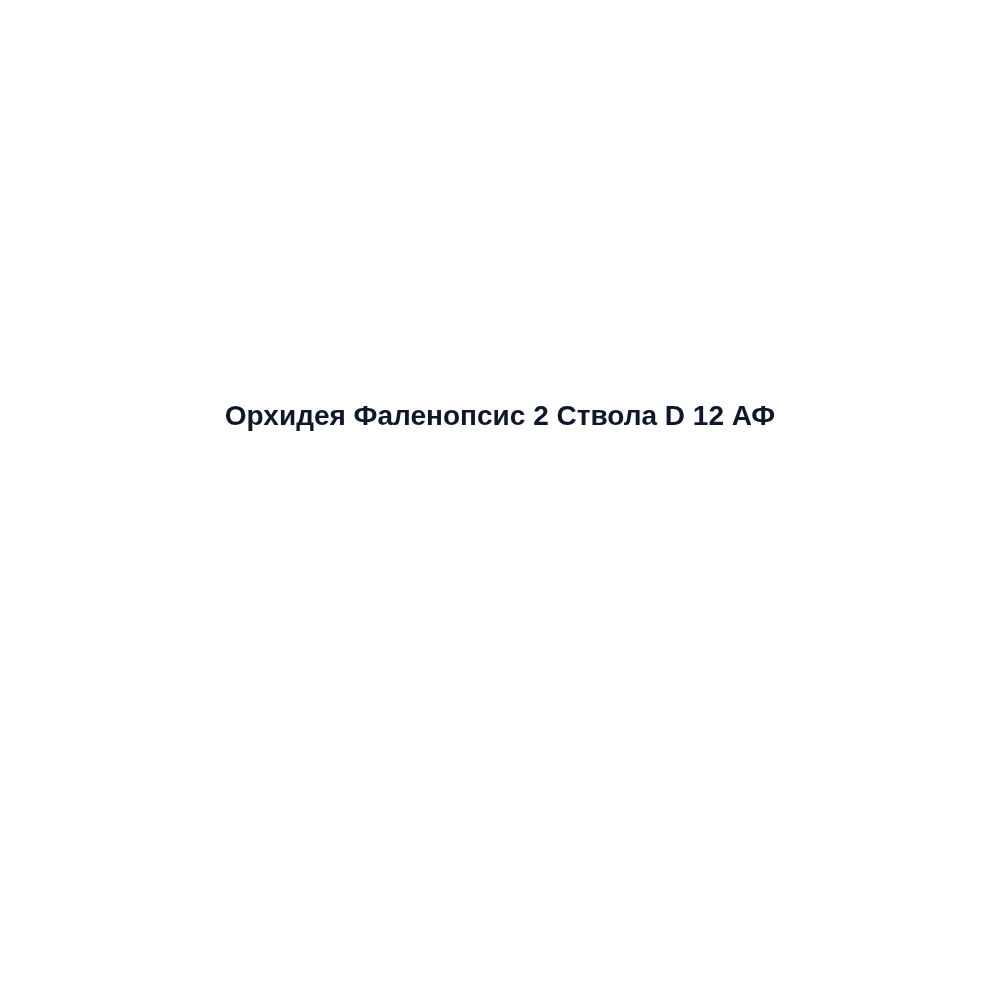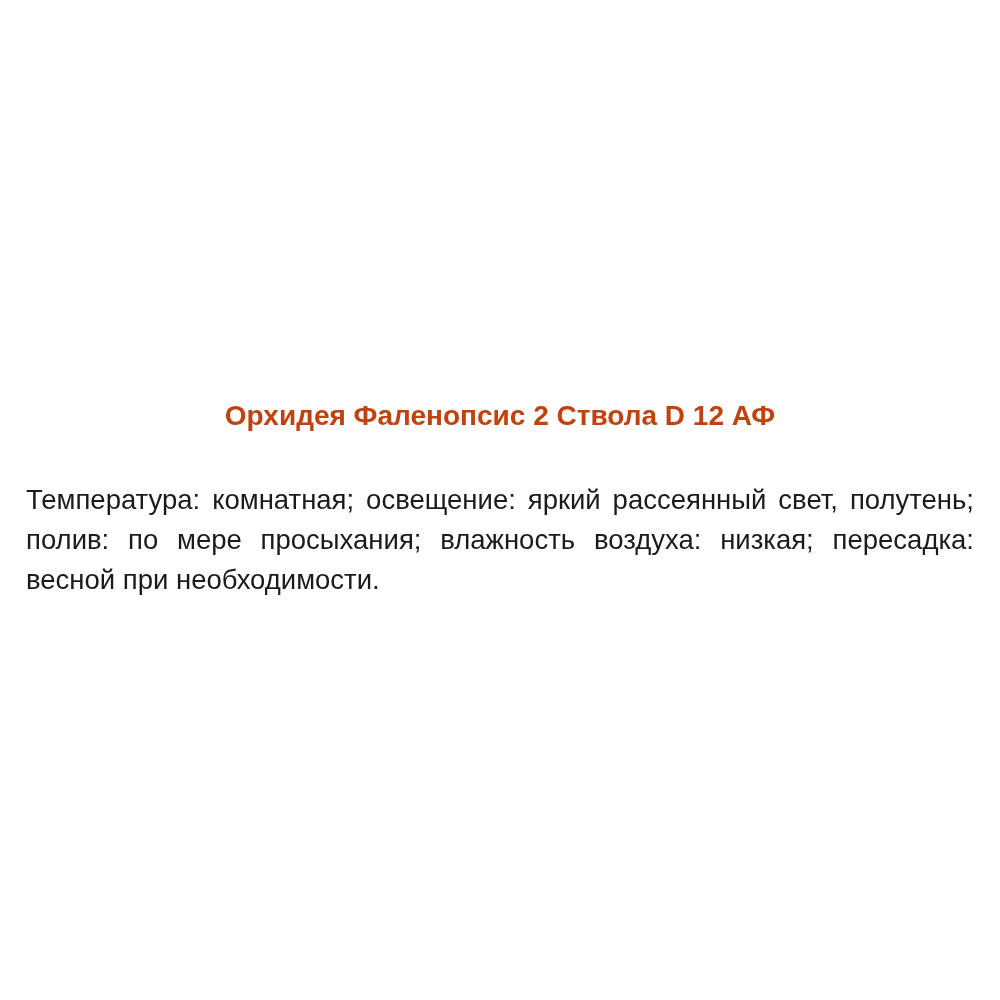--- a/index.html
+++ b/index.html
@@ -23,34 +23,33 @@
     top: 400px;
     left: 26px;
     right: 26px;
   }
   .doc-title {
     margin: 0 0 48px 0;
     font-size: 28px;
     line-height: 32px;
     font-weight: bold;
     text-align: center;
-    color: #c2410c;
+    color: #0f172a;
     letter-spacing: 0px;
   }
   .doc-paragraph {
     margin: 0;
     font-size: 27.5px;
     line-height: 40px;
     font-weight: normal;
     text-align: justify;
     text-justify: inter-word;
     color: #1b1b1b;
   }
 </style>
 </head>
 <body>
 
 <div class="page">
   <div class="content">
     <h1 class="doc-title">Орхидея Фаленопсис 2 Ствола D 12 АФ</h1>
-    <p class="doc-paragraph">Температура: комнатная; освещение: яркий рассеянный свет, полутень; полив: по мере просыхания; влажность воздуха: низкая; пересадка: весной при необходимости.</p>
   </div>
 </div>
 
 </body></html>

